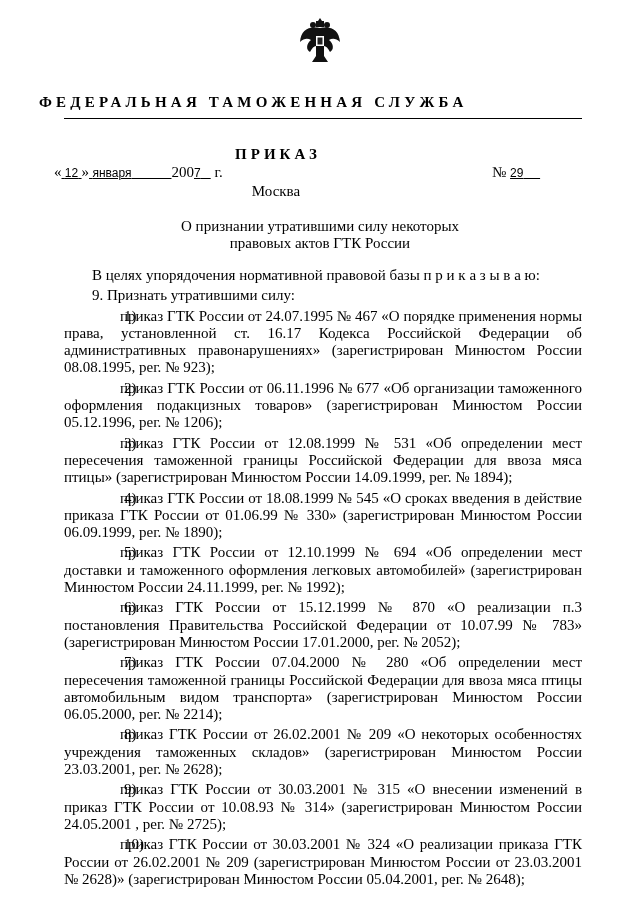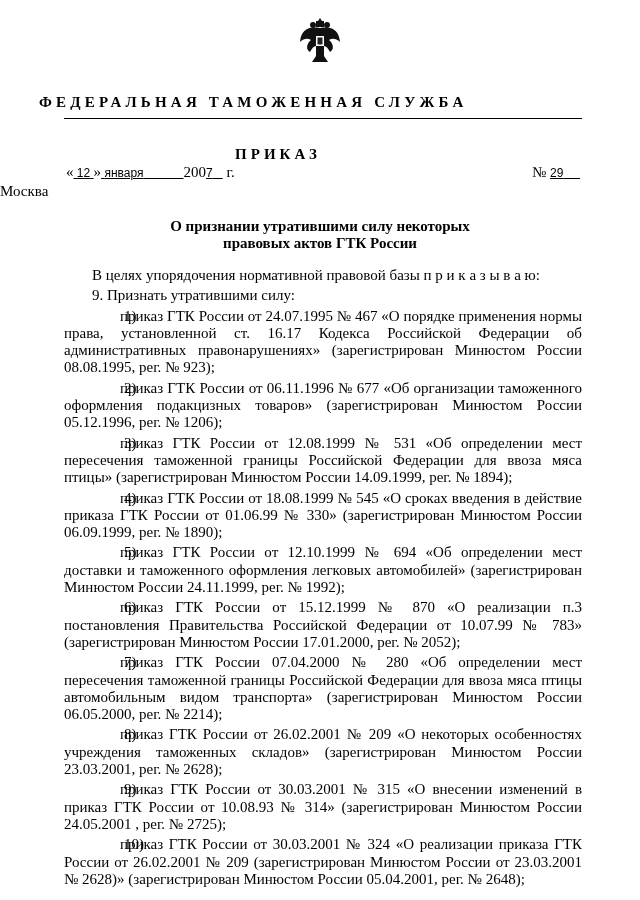--- a/index.html
+++ b/index.html
@@ -1,25 +1,25 @@
 <!DOCTYPE html>
 <html><head>
 <meta charset="utf-8">
 <style>
   html, body { margin: 0; padding: 0; background: #ffffff; }
   body { width: 640px; height: 900px; position: relative; overflow: hidden; color: #000; font-family: "Liberation Serif", "DejaVu Serif", serif; }
   .emblem { position: absolute; left: 298px; top: 16px; width: 44px; height: 48px; }
   .agency { position: absolute; left: 0; width: 640px; top: 94px; text-align: left; font-weight: bold; font-size: 15px; letter-spacing: 4.2px; padding-left: 39px; }
   .rule { position: absolute; left: 64px; width: 518px; top: 118px; height: 0; border-top: 1px solid #000; }
   .prikaz { position: absolute; left: 0; width: 556px; top: 146px; text-align: center; font-weight: bold; font-size: 15px; letter-spacing: 4px; }
-  .dateline { position: absolute; left: 66px; top: 164px; font-size: 15px; white-space: nowrap; }
+  .dateline { position: absolute; left: 54px; top: 164px; font-size: 15px; white-space: nowrap; }
   .u { text-decoration: underline; font-family: "Liberation Sans", sans-serif; font-size: 12px; }
-  .num { position: absolute; left: 492px; top: 164px; font-size: 15px; white-space: nowrap; margin-left: 40px; }
-  .city { position: absolute; left: 0; width: 552px; top: 183px; text-align: left; font-size: 15px; }
-  .title { position: absolute; left: 0; width: 640px; top: 218px; text-align: center; font-weight: bold; font-size: 15px; line-height: 17px; }
+  .num { position: absolute; left: 492px; top: 164px; font-size: 15px; white-space: nowrap; }
+  .city { position: absolute; left: 0; width: 552px; top: 183px; text-align: center; font-size: 15px; }
+  .title { position: absolute; left: 0; width: 640px; top: 218px; text-align: center; font-weight: normal; font-size: 15px; line-height: 17px; }
   .body { position: absolute; left: 94px; top: 264px; width: 488px; font-size: 15px; line-height: 17.3px; }
   .body p { margin: 3px; text-align: justify; font-family: Liberation Serif, serif; }
   .intro { text-indent: 0; margin-left: -2px !important; }
   .item { text-indent: 30px; margin-left: -30px !important; width: 518px; }
   .item .n { display: inline-block; width: 26px; }
 </style>
 </head>
 <body>
 
 <svg class="emblem" viewBox="0 0 44 48">

